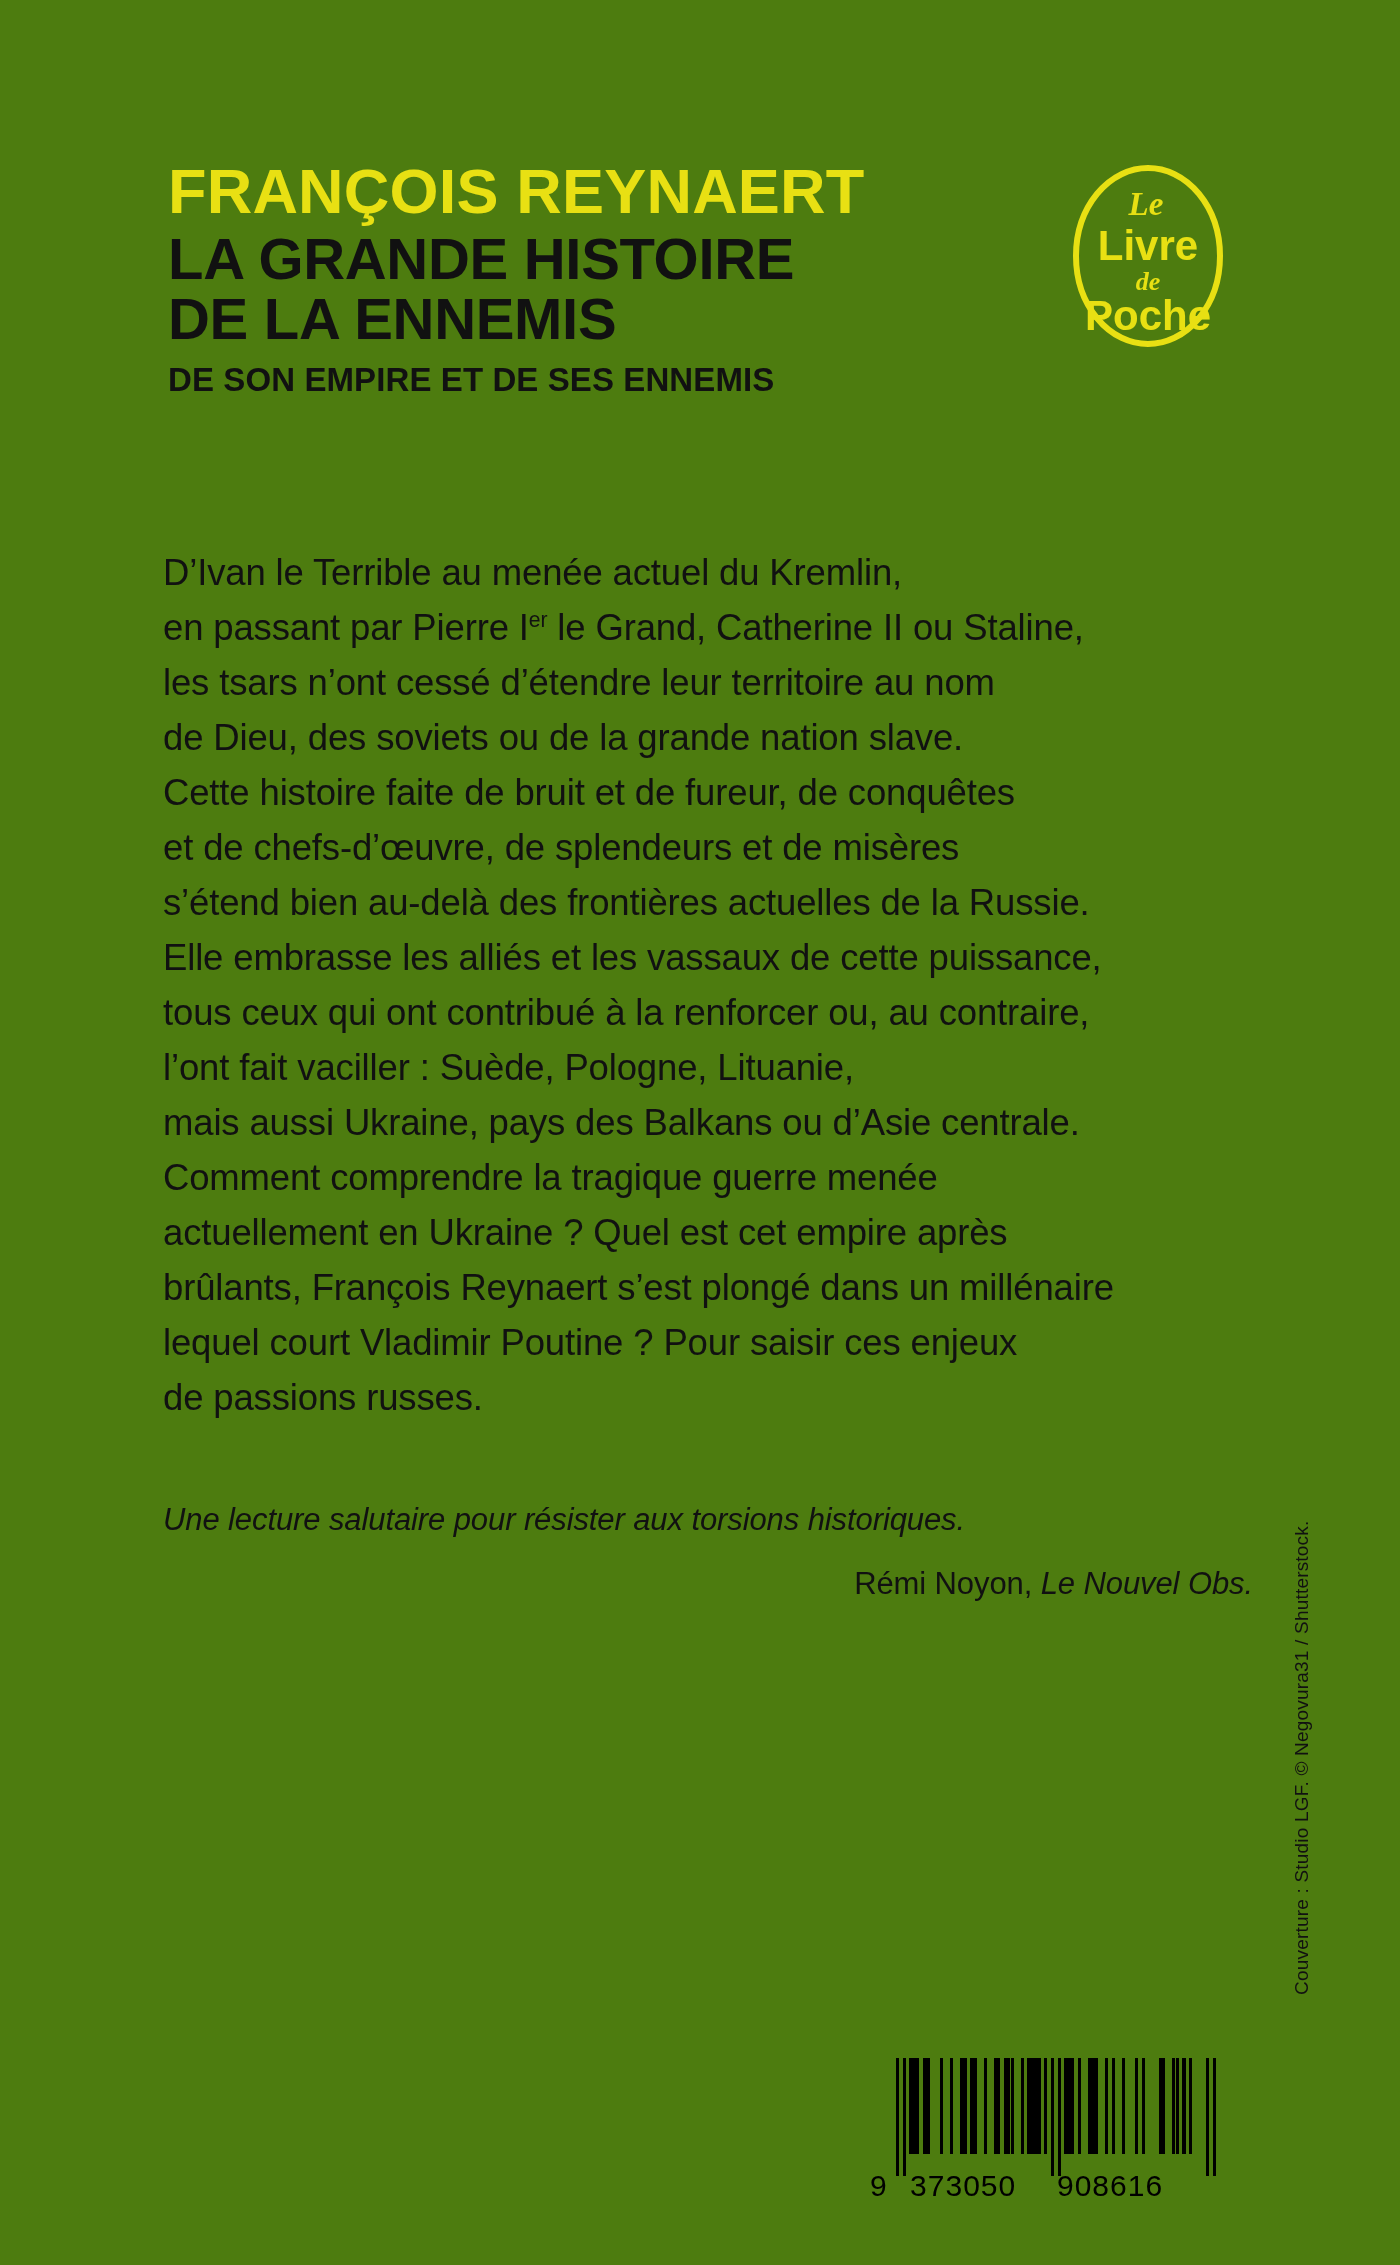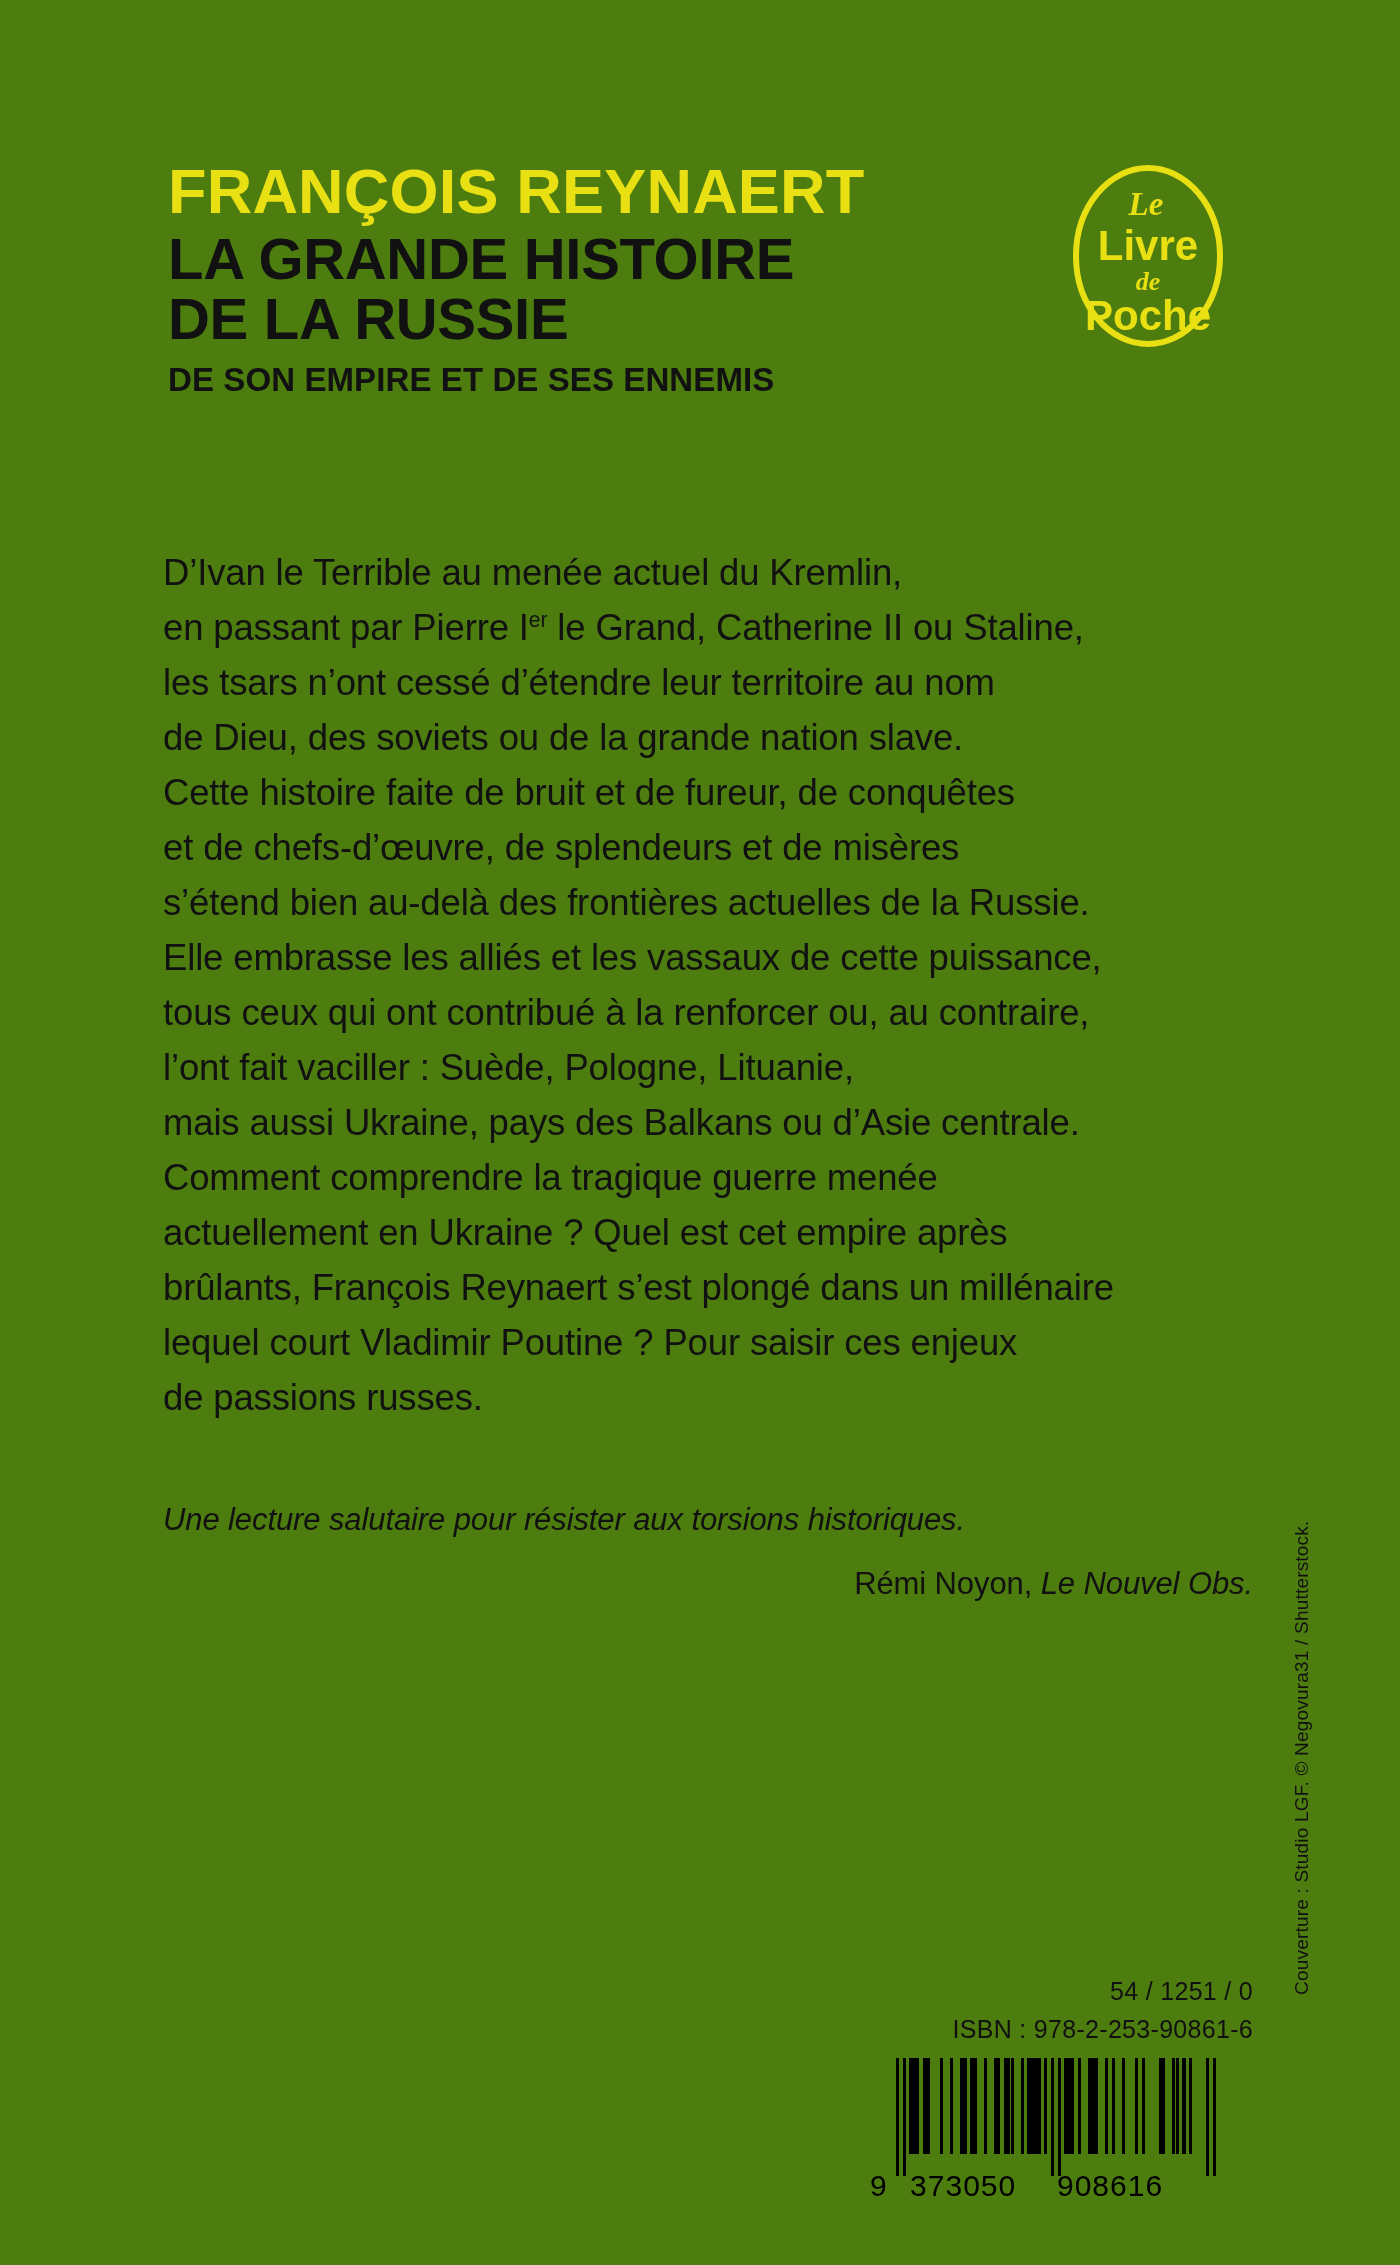--- a/index.html
+++ b/index.html
@@ -179,21 +179,21 @@
   }
 </style>
 </head>
 <body>
 
 <div id="page">
 
   <div id="header">
     <div id="author">FRANÇOIS REYNAERT</div>
     <div class="title-line">LA GRANDE HISTOIRE</div>
-    <div class="title-line">DE LA RUSSIE</div>
+    <div class="title-line">DE LA ENNEMIS</div>
     <div id="subtitle">DE SON EMPIRE ET DE SES ENNEMIS</div>
   </div>
 
   <div id="logo">
     <svg width="160" height="192" viewBox="0 0 160 192" xmlns="http://www.w3.org/2000/svg">
       <ellipse cx="80" cy="96" rx="72" ry="88" fill="none" stroke="#e8e013" stroke-width="6"></ellipse>
       <text x="78" y="55" font-family="Liberation Serif, serif" font-style="italic" font-size="33" font-weight="bold" fill="#e8e013" text-anchor="middle">Le</text>
       <text x="80" y="100" font-family="Liberation Sans, sans-serif" font-size="42" font-weight="bold" fill="#e8e013" text-anchor="middle">Livre</text>
       <text x="80" y="130" font-family="Liberation Serif, serif" font-style="italic" font-size="26" font-weight="bold" fill="#e8e013" text-anchor="middle">de</text>
       <text x="80" y="170" font-family="Liberation Sans, sans-serif" font-size="42" font-weight="bold" fill="#e8e013" text-anchor="middle">Poche</text>
@@ -226,24 +226,20 @@
         <span>Rémi Noyon,</span>
         <span class="pub">Le Nouvel Obs.</span>
       </div>
     </div>
   </div>
 
   <div id="credit">
     <span id="credit-inner">Couverture : Studio LGF. © Negovura31 / Shutterstock.</span>
   </div>
 
-  <div id="isbn-block">
-    <div class="isbn-line">54 / 1251 / 0</div>
-    <div class="isbn-line">ISBN : 978-2-253-90861-6</div>
-  </div>
 
   <div id="barcode-wrap">
     <div id="barcode-bars">
         <i style="left: 0px; width: 3.23368px; height: 118px;"></i>
         <i style="left: 6.73684px; width: 3.23368px; height: 118px;"></i>
         <i style="left: 13.4737px; width: 3.23368px; height: 96px;"></i>
         <i style="left: 16.8421px; width: 3.23368px; height: 96px;"></i>
         <i style="left: 20.2105px; width: 3.23368px; height: 96px;"></i>
         <i style="left: 26.9474px; width: 3.23368px; height: 96px;"></i>
         <i style="left: 30.3158px; width: 3.23368px; height: 96px;"></i>

